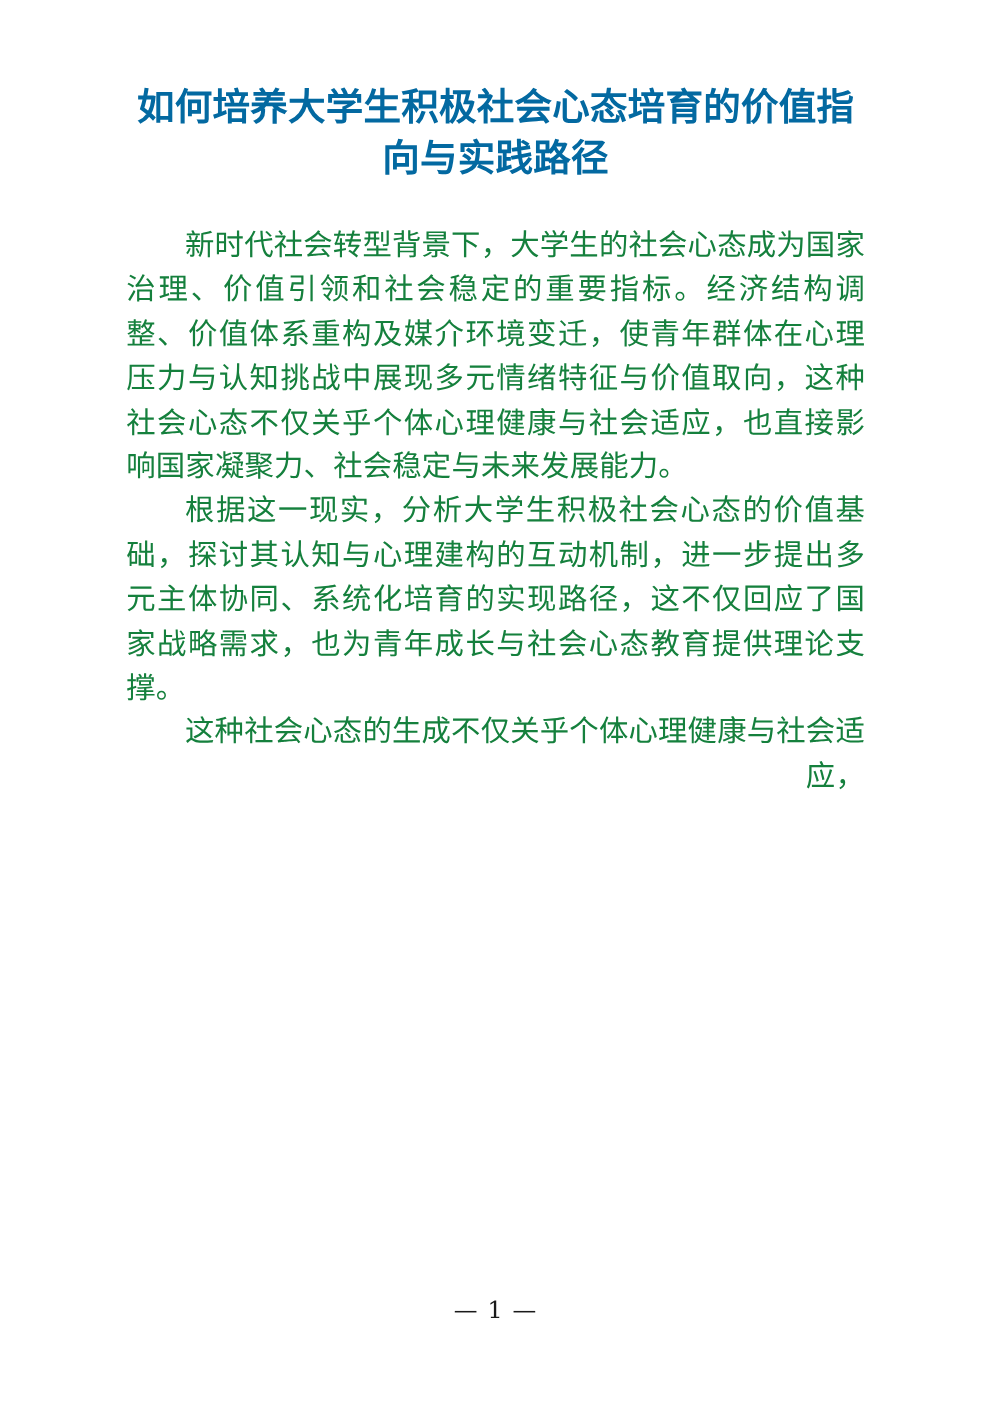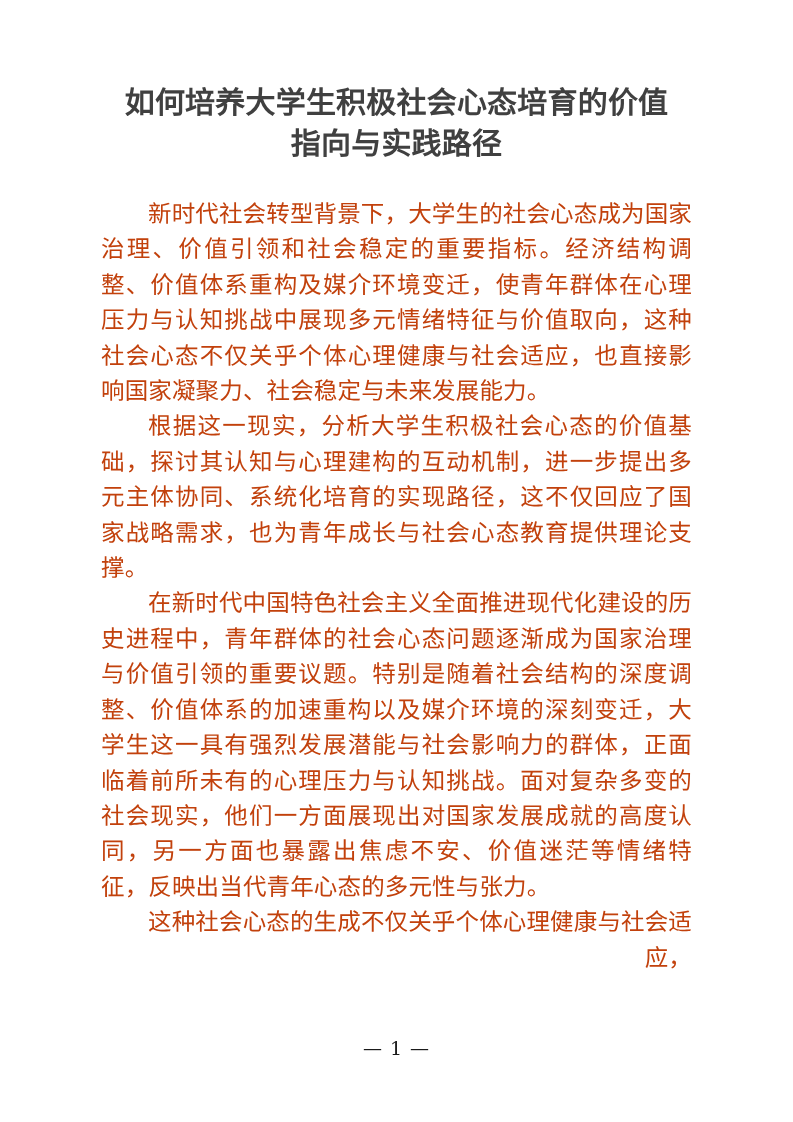--- a/index.html
+++ b/index.html
@@ -25,46 +25,46 @@
   
   .content {
     position: absolute;
     left: 101px;
     top: 0;
     width: 591px;
   }
 
   
   .doc-title {
-    margin: 16px;
+    margin: 0;
     padding-top: 66px;
     font-family: "Liberation Sans", "DejaVu Sans", sans-serif;
     font-weight: bold;
     font-size: 30px;
     line-height: 41px;
     text-align: center;
     letter-spacing: 0.2px;
-    color: #404040;
+    color: #0369a1;
   }
 
   
   .body-block {
     margin-top: 33px;
   }
 
   p.para {
     margin: 0;
     font-size: 23.5px;
     line-height: 35.4px;
     text-align: justify;
     text-justify: inter-ideograph;
     text-indent: 2em;
     letter-spacing: 0.15px;
-    color: #c2410c;
-    font-family: Liberation Serif, serif;
+    color: #15803d;
+    font-family: Liberation Mono, monospace;
     word-break: break-all;
   }
 
   p.para.heading-line {
     text-align: left;
   }
 
   
   p.para.tail {
     text-align: right;
@@ -93,21 +93,20 @@
 
     <h1 class="doc-title">如何培养大学生积极社会心态培育的价值指向与实践路径</h1>
 
     <div class="body-block">
 
       <p class="para">新时代社会转型背景下，大学生的社会心态成为国家治理、价值引领和社会稳定的重要指标。经济结构调整、价值体系重构及媒介环境变迁，使青年群体在心理压力与认知挑战中展现多元情绪特征与价值取向，这种社会心态不仅关乎个体心理健康与社会适应，也直接影响国家凝聚力、社会稳定与未来发展能力。</p>
 
       <p class="para">根据这一现实，分析大学生积极社会心态的价值基础，探讨其认知与心理建构的互动机制，进一步提出多元主体协同、系统化培育的实现路径，这不仅回应了国家战略需求，也为青年成长与社会心态教育提供理论支撑。</p>
 
 
-      <p class="para">在新时代中国特色社会主义全面推进现代化建设的历史进程中，青年群体的社会心态问题逐渐成为国家治理与价值引领的重要议题。特别是随着社会结构的深度调整、价值体系的加速重构以及媒介环境的深刻变迁，大学生这一具有强烈发展潜能与社会影响力的群体，正面临着前所未有的心理压力与认知挑战。面对复杂多变的社会现实，他们一方面展现出对国家发展成就的高度认同，另一方面也暴露出焦虑不安、价值迷茫等情绪特征，反映出当代青年心态的多元性与张力。</p>
 
       <p class="para tail">这种社会心态的生成不仅关乎个体心理健康与社会适应，</p>
 
     </div>
   </div>
 
   <div class="page-footer">— 1 —</div>
 
 </div>
 

